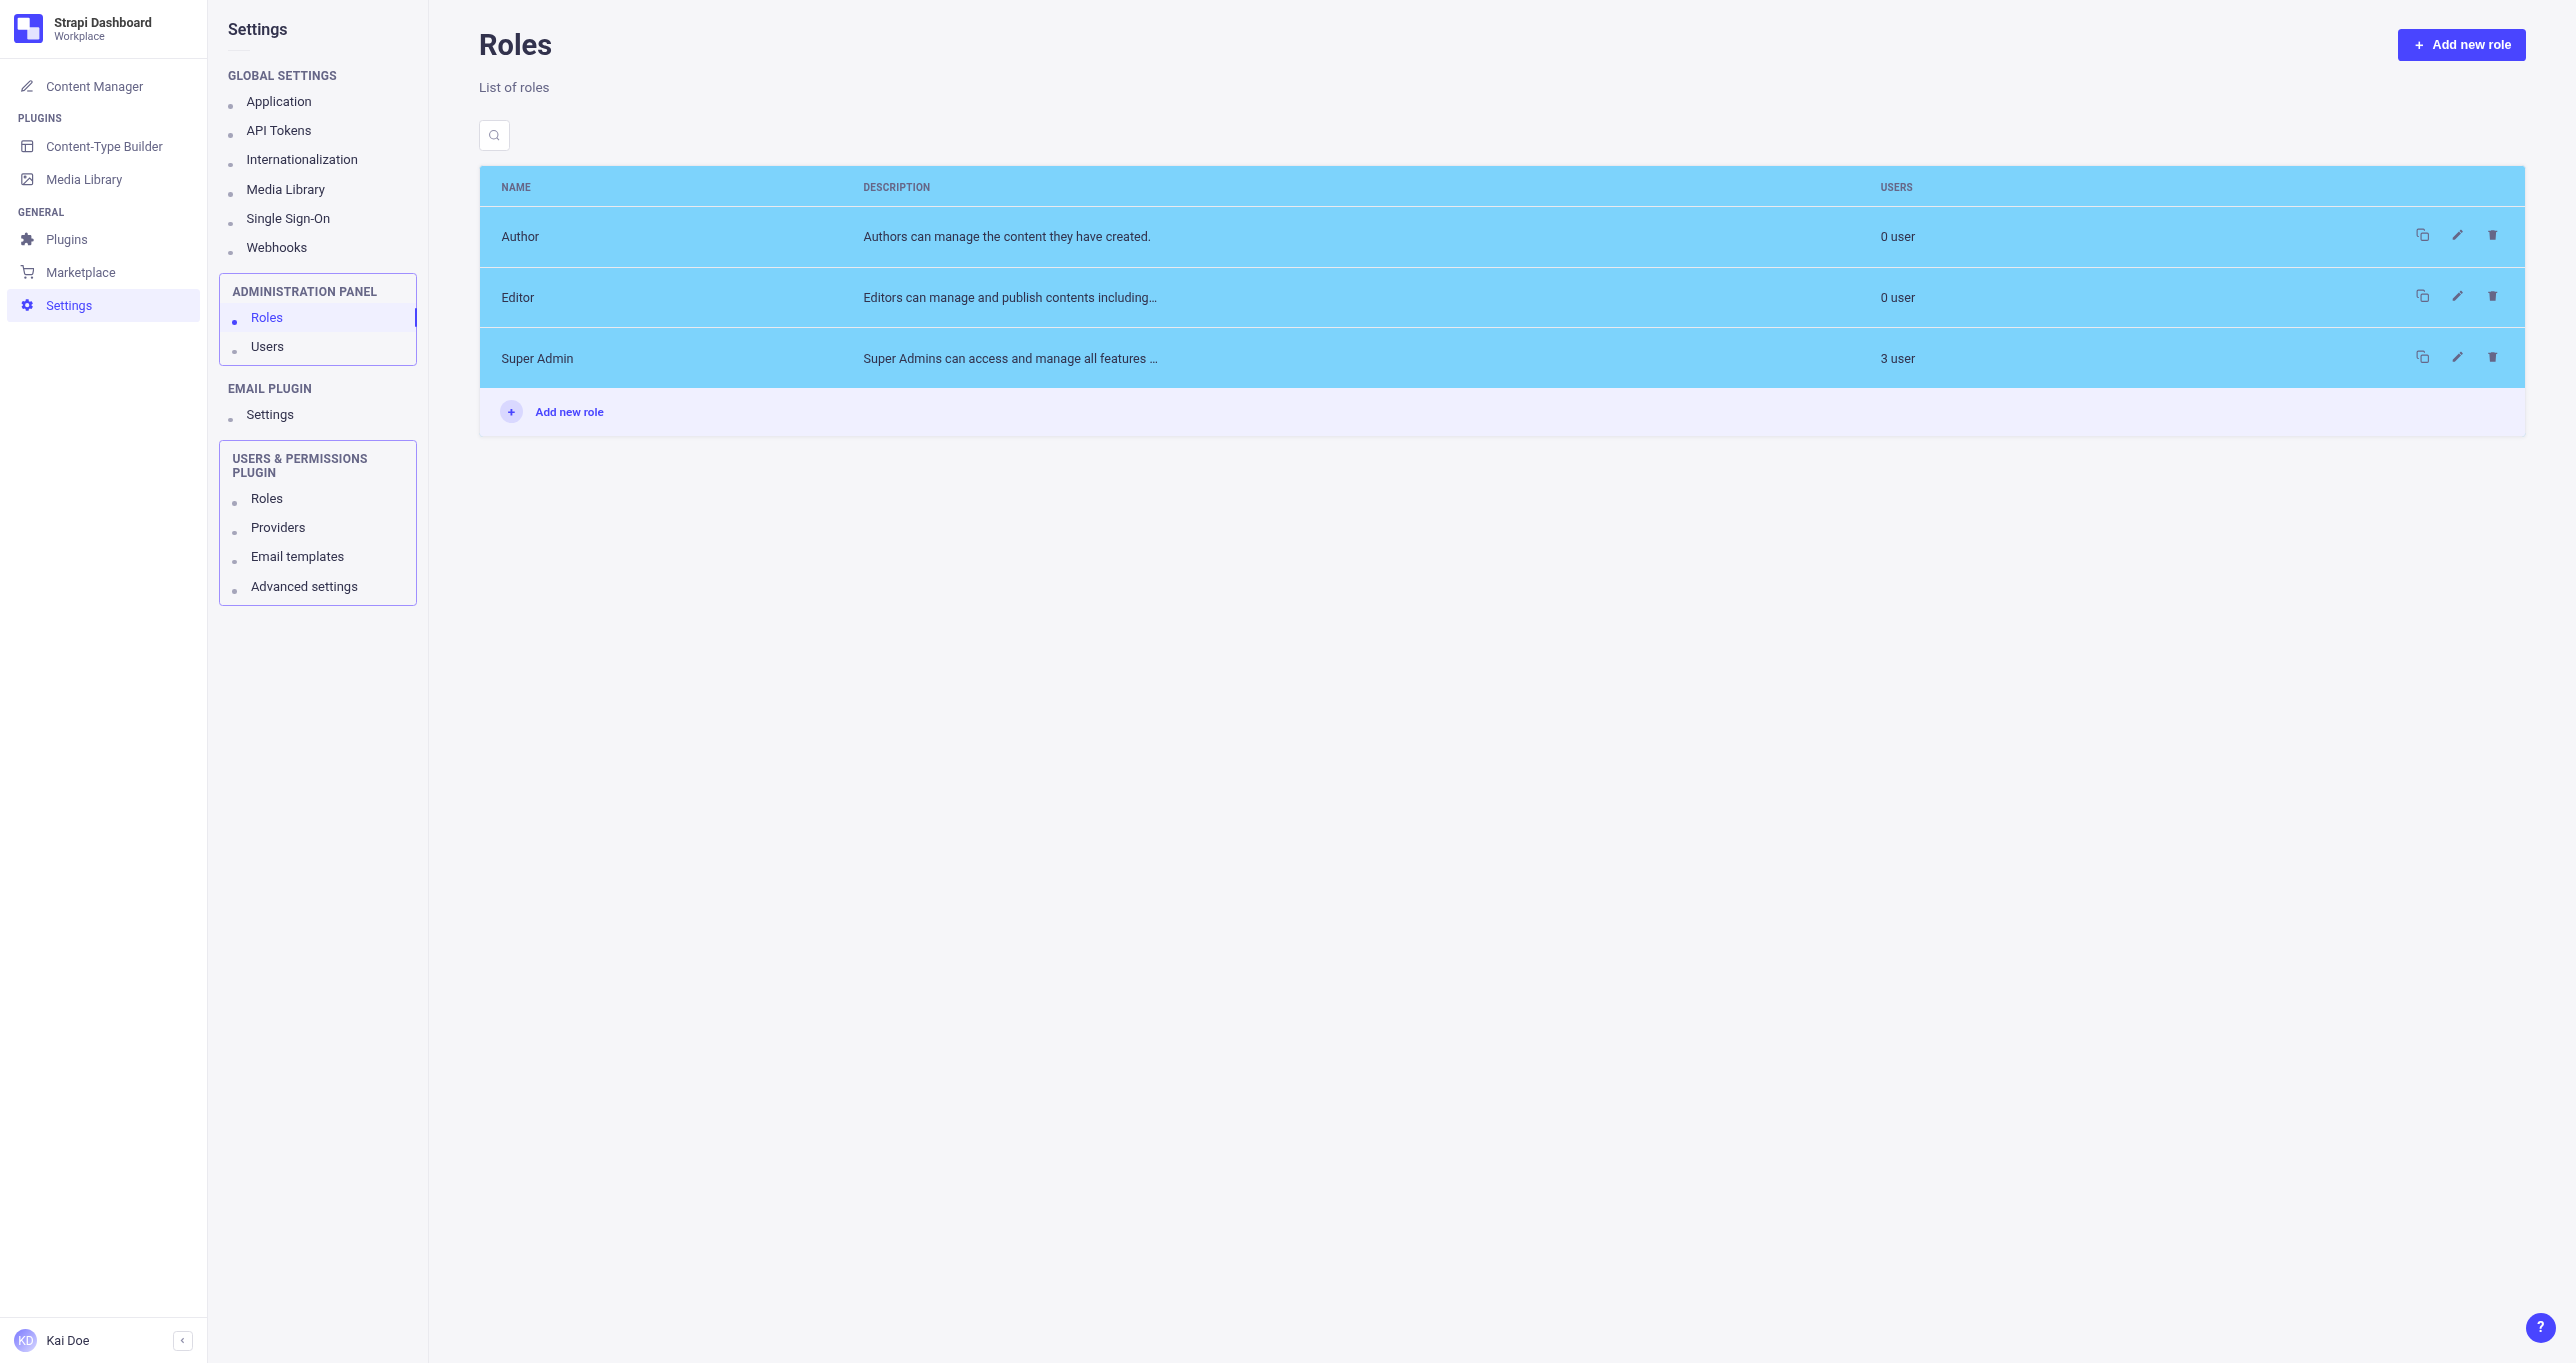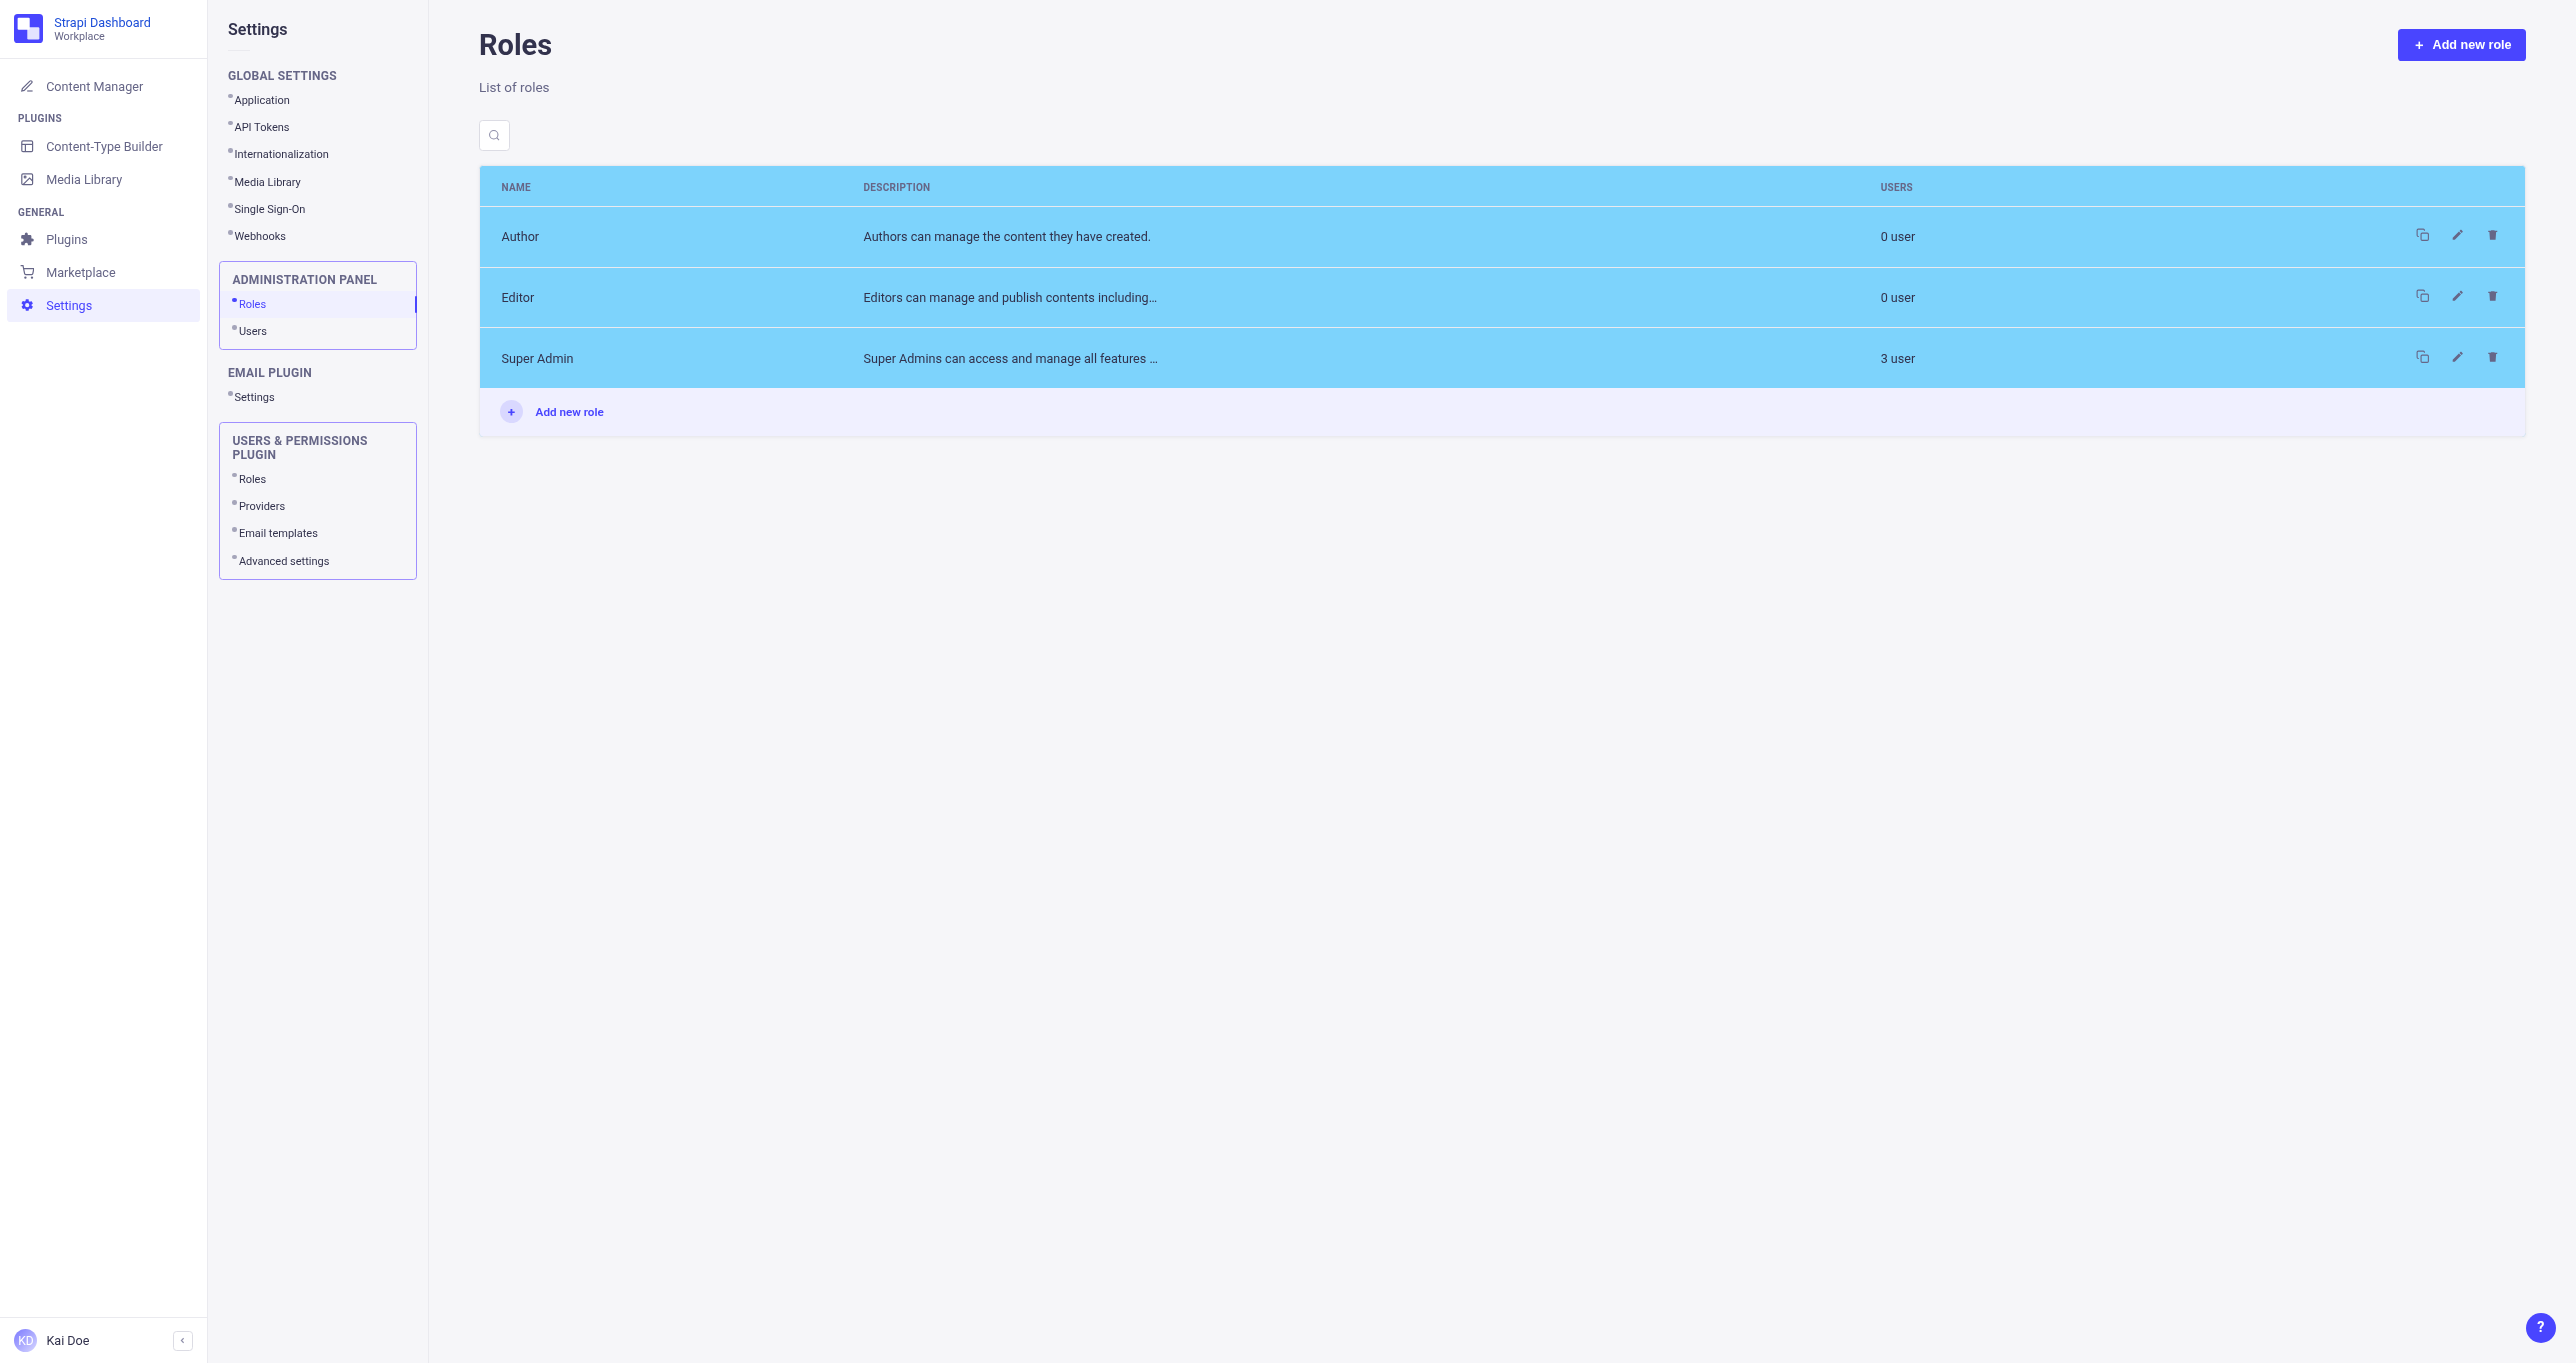--- a/index.html
+++ b/index.html
@@ -28,21 +28,21 @@
     gap: 10.8px;
     border-bottom: 0.9px solid #eaeaef;
   }
   .leftnav-logo {
     width: 29px; height: 29px;
     background: #4945ff;
     border-radius: 3.6px;
     display:flex;align-items:center;justify-content:center;
     color:#fff;
   }
-  .leftnav-title { font-weight: 400; font-size: 12.6px; color:#1d4ed8; line-height:1.2;}
+  .leftnav-title { font-weight: 700; font-size: 12.6px; color:#404040; line-height:1.2;}
   .leftnav-subtitle { font-size: 10.8px; color:#666687; }
   .leftnav-body { flex:1; overflow:auto; padding-top:10.8px;}
   .leftnav-section-header {
     font-size: 10px; font-weight:700; color:#666687;
     letter-spacing:0.4px;
     padding: 10.8px 18px 5.4px;
     text-transform: uppercase;
   }
   .nav-item {
     display:flex; align-items:center; gap:12px;
@@ -92,22 +92,22 @@
   }
   .sub-section {
     margin-bottom: 9px;
   }
   .sub-section-header {
     font-size: 12px;font-weight:700;color:#666687;
     letter-spacing:0.3px;text-transform:uppercase;
     padding: 7.2px 20px 3.6px;
   }
   .sub-item {
-    display:flex;align-items:flex-start;gap:2px;
-    padding: 7.2px 20px; font-size:11px; color:#32324d;
+    display:flex;align-items:flex-end;gap:14px;
+    padding: 7.2px 20px; font-size:13px; color:#32324d;
     cursor:pointer;
   }
   .sub-item .bullet {
     width:4.5px;height:4.5px;border-radius:50%;background:#a5a5ba;
     flex-shrink:0;
   }
   .sub-item.active { background:#f0f0ff; color:#4945ff; position:relative;}
   .sub-item.active .bullet { background:#4945ff;}
   .sub-item.active::after {
     content:"";position:absolute;right:-0.9px;top:5.4px;bottom:5.4px;

